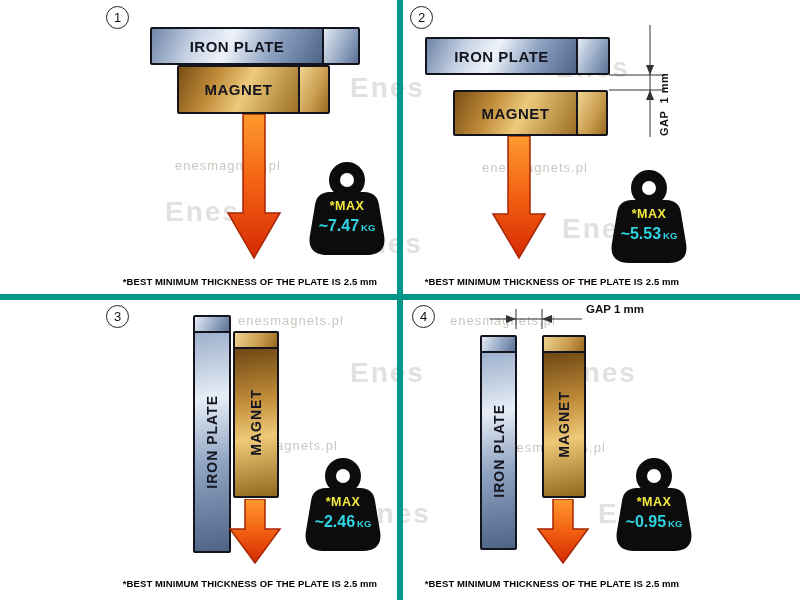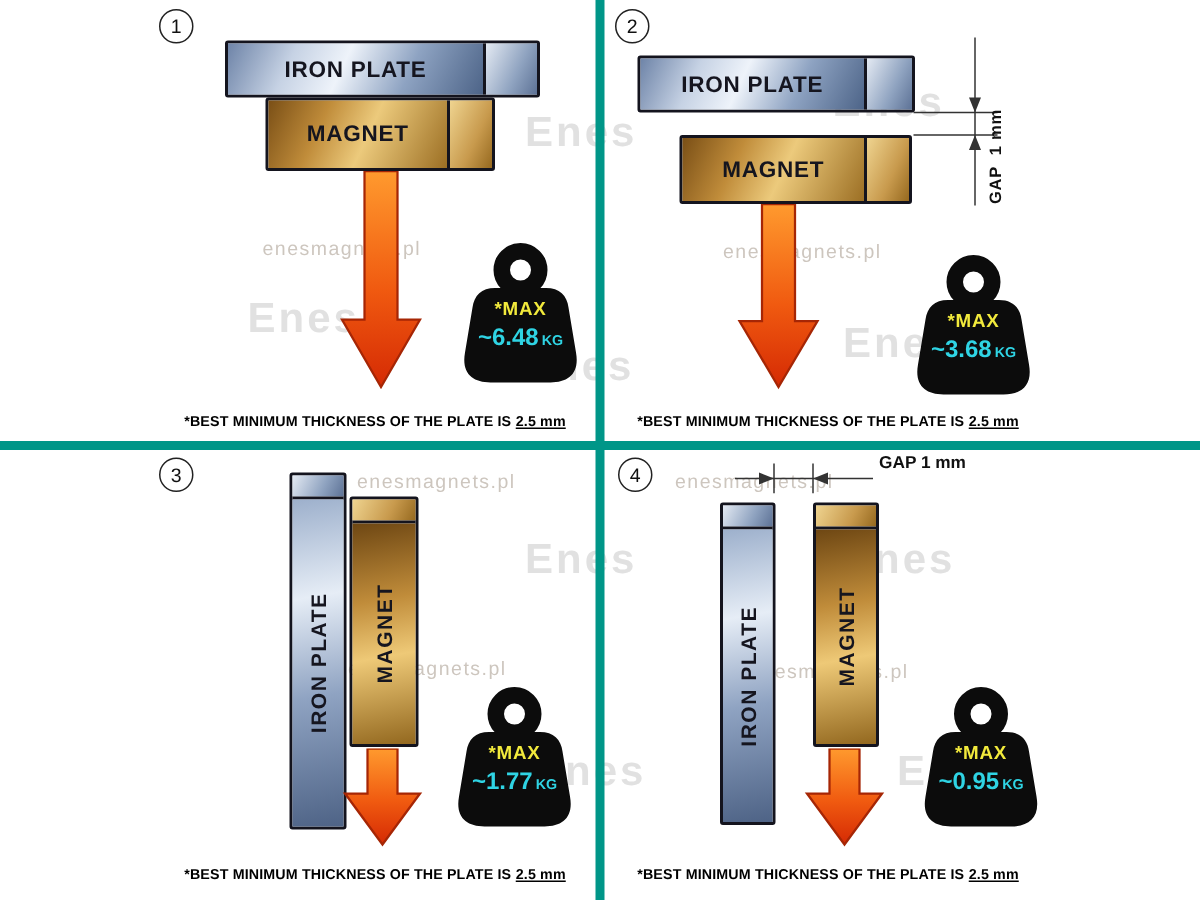--- a/index.html
+++ b/index.html
@@ -43,21 +43,21 @@
   .weight{position:absolute;width:88px;height:99px;z-index:7;}
   .weight svg{position:absolute;left:0;top:0;}
   .w-max{position:absolute;left:0;right:0;top:37px;text-align:center;
          color:#f2ea3c;font-size:12.5px;font-weight:700;letter-spacing:.5px;}
   .w-val{position:absolute;left:0;right:0;top:55px;text-align:center;
          color:#2fd4e4;font-size:16px;font-weight:700;white-space:nowrap;}
   .w-unit{font-size:9.5px;font-weight:700;margin-left:2px;}
 
   .caption{position:absolute;font-size:9.5px;font-weight:600;color:#000;text-align:center;
            white-space:nowrap;letter-spacing:.1px;z-index:8;}
-  .caption b{font-weight:800;margin-left:3px;text-decoration:underline;}
+  .caption b{font-weight:800;margin-left:3px;}
 
   
   .dim{position:absolute;z-index:5;}
   .gap-v{position:absolute;writing-mode:vertical-rl;transform:rotate(180deg);
          font-size:11px;font-weight:600;color:#111;z-index:5;letter-spacing:.5px;}
   .gap-v b{font-weight:800;}
   .gap-h{position:absolute;font-size:11.5px;font-weight:600;color:#111;z-index:5;white-space:nowrap;}
   .gap-h b{font-weight:800;margin-left:3px;}
 
   
@@ -107,21 +107,21 @@
       <polygon points="18,0 40,0 40,99 55,99 29,144 3,99 18,99" fill="url(#arrowGrad)" stroke="#a62605" stroke-width="1.5"></polygon>
     </svg>
 
     <div class="weight" style="left:303px;top:162px;">
       <svg width="88" height="99" viewBox="0 0 88 99">
         <circle cx="44" cy="18" r="12.5" fill="none" stroke="#0c0c0c" stroke-width="11"></circle>
         <path d="M 27 30 H 61 C 70 30 75 35 76 43 L 81 73 C 83.5 87 76 93 64 93 H 24 C 12 93 4.5 87 7 73 L 12 43 C 13 35 18 30 27 30 Z" fill="#0c0c0c"></path>
       </svg>
       <div class="w-max">*MAX</div>
       <div class="w-val">
-        <span>~6.48</span><span class="w-unit">KG</span>
+        <span>~7.47</span><span class="w-unit">KG</span>
       </div>
     </div>
 
     <div class="caption" style="left:100px;top:276px;width:300px;">
       <span>*BEST MINIMUM THICKNESS OF THE PLATE IS</span><b>2.5 mm</b>
     </div>
   </div>
 
   <div class="panel" id="panel-2">
     <div class="num" style="left:10px;top:6px;">
@@ -161,21 +161,21 @@
       <polygon points="18,0 40,0 40,78 55,78 29,122 3,78 18,78" fill="url(#arrowGrad)" stroke="#a62605" stroke-width="1.5"></polygon>
     </svg>
 
     <div class="weight" style="left:205px;top:170px;">
       <svg width="88" height="99" viewBox="0 0 88 99">
         <circle cx="44" cy="18" r="12.5" fill="none" stroke="#0c0c0c" stroke-width="11"></circle>
         <path d="M 27 30 H 61 C 70 30 75 35 76 43 L 81 73 C 83.5 87 76 93 64 93 H 24 C 12 93 4.5 87 7 73 L 12 43 C 13 35 18 30 27 30 Z" fill="#0c0c0c"></path>
       </svg>
       <div class="w-max">*MAX</div>
       <div class="w-val">
-        <span>~3.68</span><span class="w-unit">KG</span>
+        <span>~5.53</span><span class="w-unit">KG</span>
       </div>
     </div>
 
     <div class="caption" style="left:2px;top:276px;width:300px;">
       <span>*BEST MINIMUM THICKNESS OF THE PLATE IS</span><b>2.5 mm</b>
     </div>
   </div>
 
   <div class="panel" id="panel-3">
     <div class="num" style="left:106px;top:10px;">
@@ -205,21 +205,21 @@
       <polygon points="17,0 37,0 37,30 52,30 27,64 2,30 17,30" fill="url(#arrowGrad)" stroke="#a62605" stroke-width="1.5"></polygon>
     </svg>
 
     <div class="weight" style="left:299px;top:163px;">
       <svg width="88" height="99" viewBox="0 0 88 99">
         <circle cx="44" cy="18" r="12.5" fill="none" stroke="#0c0c0c" stroke-width="11"></circle>
         <path d="M 27 30 H 61 C 70 30 75 35 76 43 L 81 73 C 83.5 87 76 93 64 93 H 24 C 12 93 4.5 87 7 73 L 12 43 C 13 35 18 30 27 30 Z" fill="#0c0c0c"></path>
       </svg>
       <div class="w-max">*MAX</div>
       <div class="w-val">
-        <span>~1.77</span><span class="w-unit">KG</span>
+        <span>~2.46</span><span class="w-unit">KG</span>
       </div>
     </div>
 
     <div class="caption" style="left:100px;top:283px;width:300px;">
       <span>*BEST MINIMUM THICKNESS OF THE PLATE IS</span><b>2.5 mm</b>
     </div>
   </div>
 
   <div class="panel" id="panel-4">
     <div class="num" style="left:12px;top:10px;">

